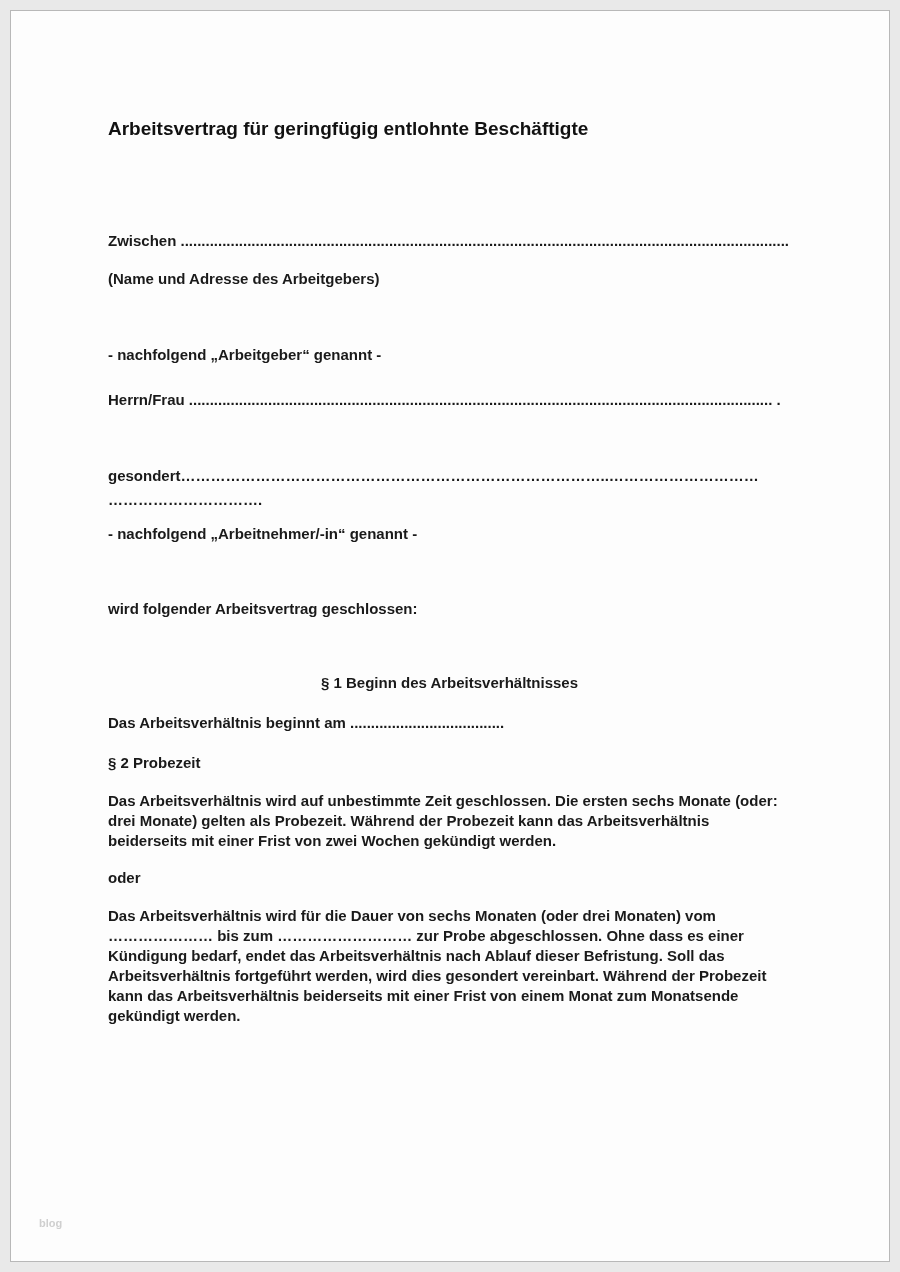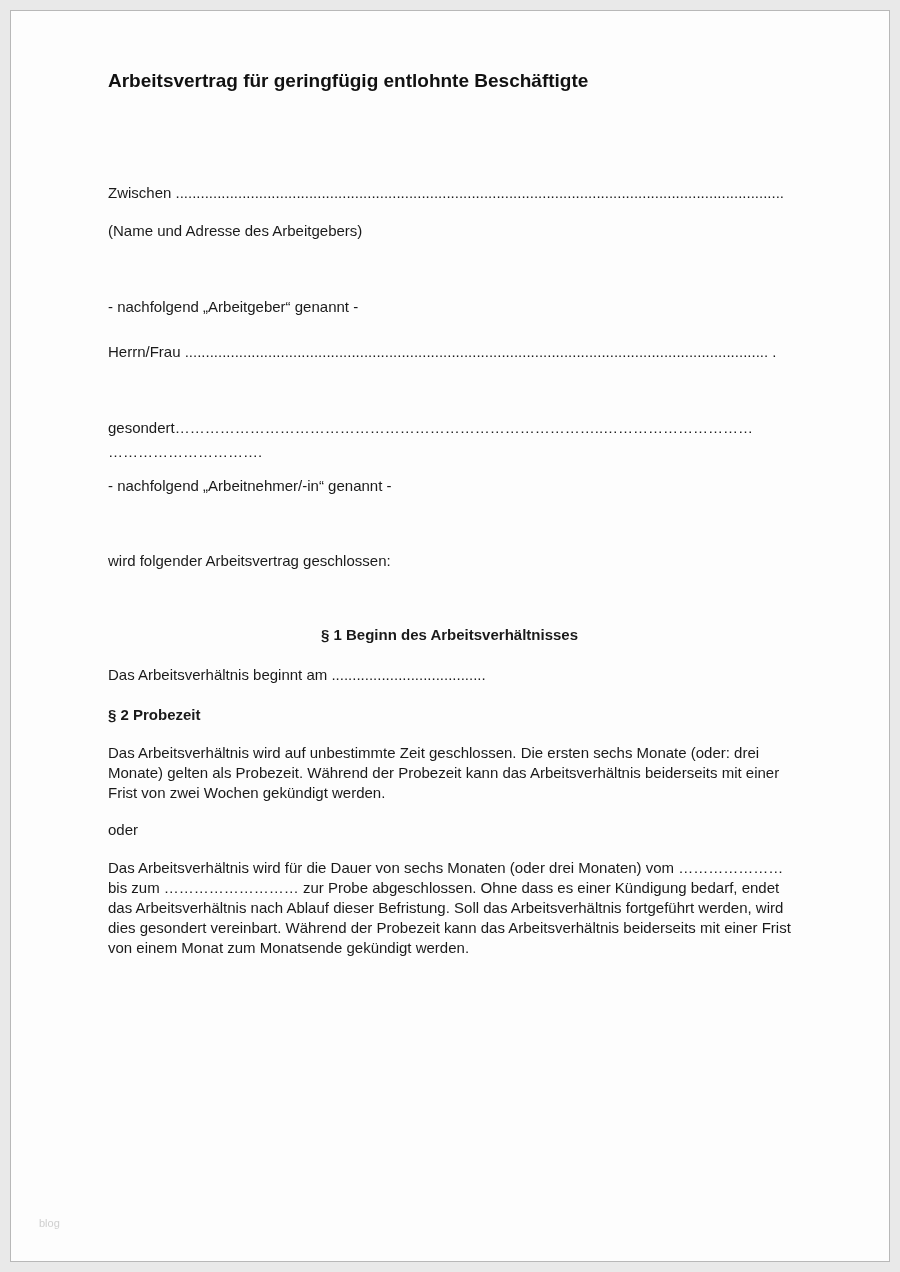--- a/index.html
+++ b/index.html
@@ -19,35 +19,35 @@
     position: absolute;
     left: 10px;
     top: 10px;
     right: 10px;
     bottom: 10px;
     background: #fdfdfd;
     border: 1px solid #b8b8b8;
     overflow: hidden;
   }
   .content {
-    padding: 60px 98px 40px 97px;
+    padding: 108px 98px 40px 97px;
     color: #1a1a1a;
     font-size: 15px;
     line-height: 20px;
   }
   .title {
     font-size: 19px;
     font-weight: bold;
     margin: 0 0 92px 0;
     color: #111;
   }
   p, h2, h3 {
     margin: 0;
     font-size: 15px;
-    font-weight: normal;
+    font-weight: bold;
   }
   .bold { font-weight: bold; }
   .center { text-align: center; }
   .nowrap {
     white-space: nowrap;
     overflow: hidden;
   }
   .wohnhaft-block { line-height: 24px; }
   .m56 { margin-bottom: 56px; }
   .m55 { margin-bottom: 55px; }
@@ -57,20 +57,21 @@
   .m18 { margin-bottom: 18px; }
   .m17 { margin-bottom: 17px; }
   .m12 { margin-bottom: 12px; }
   .m0  { margin-bottom: 8px; }
   .watermark {
     position: absolute;
     left: 28px;
     bottom: 32px;
     font-size: 11px;
     color: #cfcfcf;
+    font-weight: bold;
   }
 </style>
 </head>
 <body>
 
 <div class="canvas">
   <div class="sheet">
     <div class="content">
 
       <h1 class="title">Arbeitsvertrag für geringfügig entlohnte Beschäftigte</h1>

